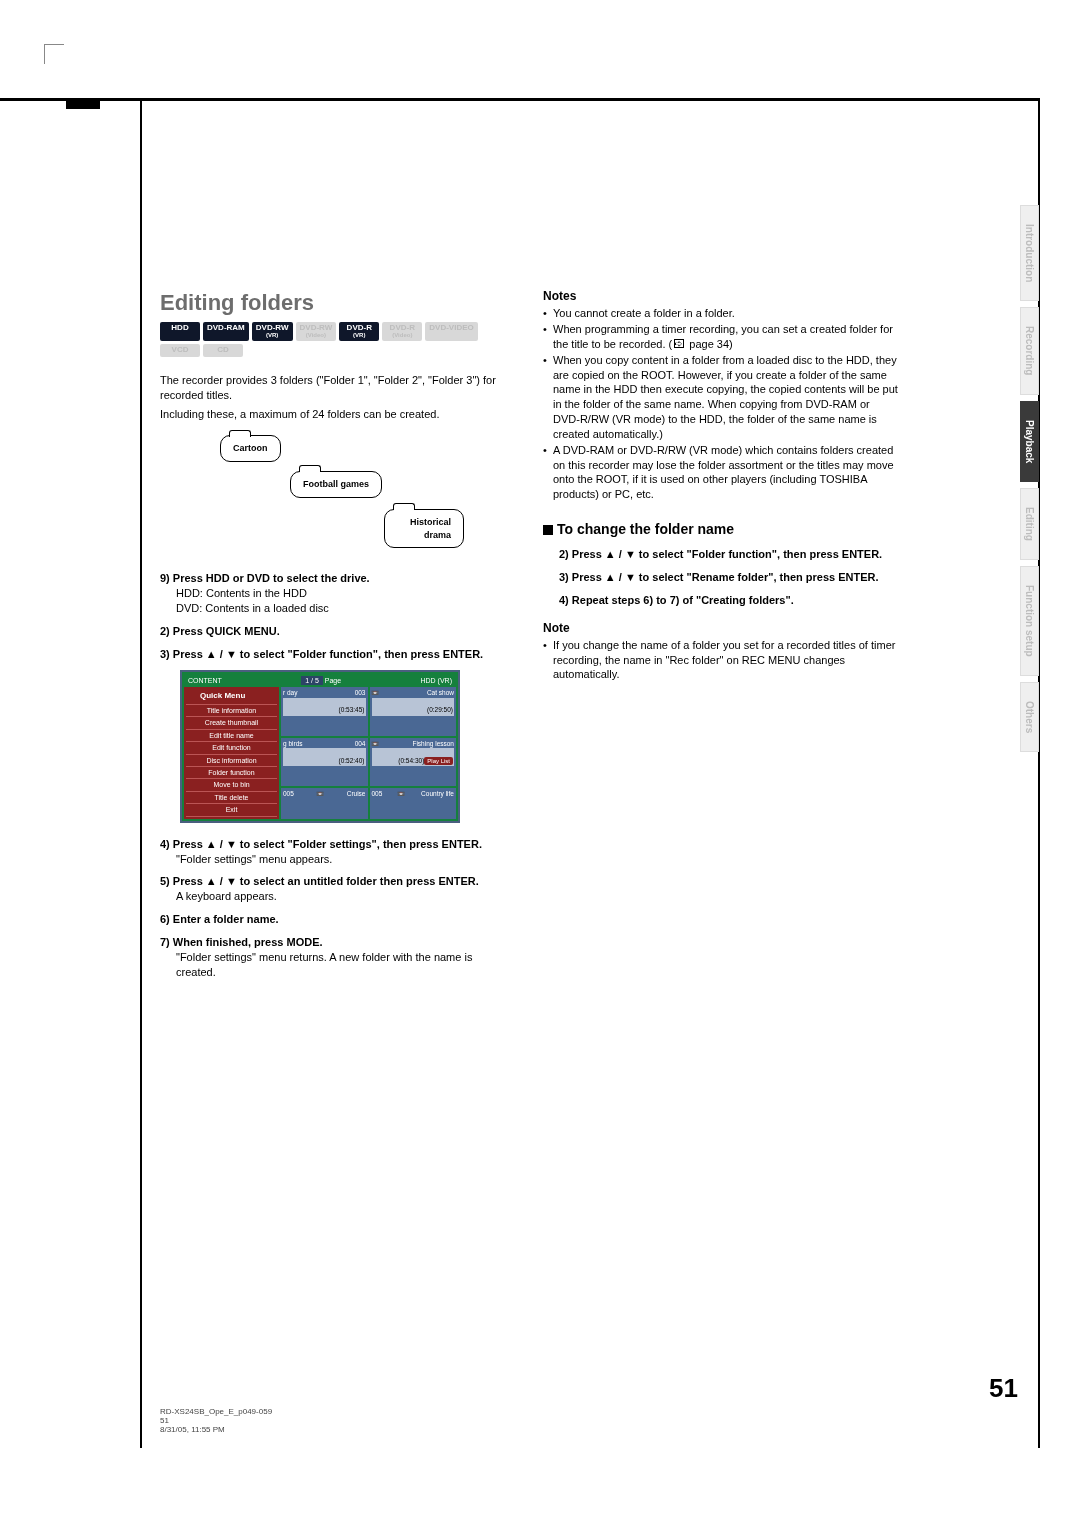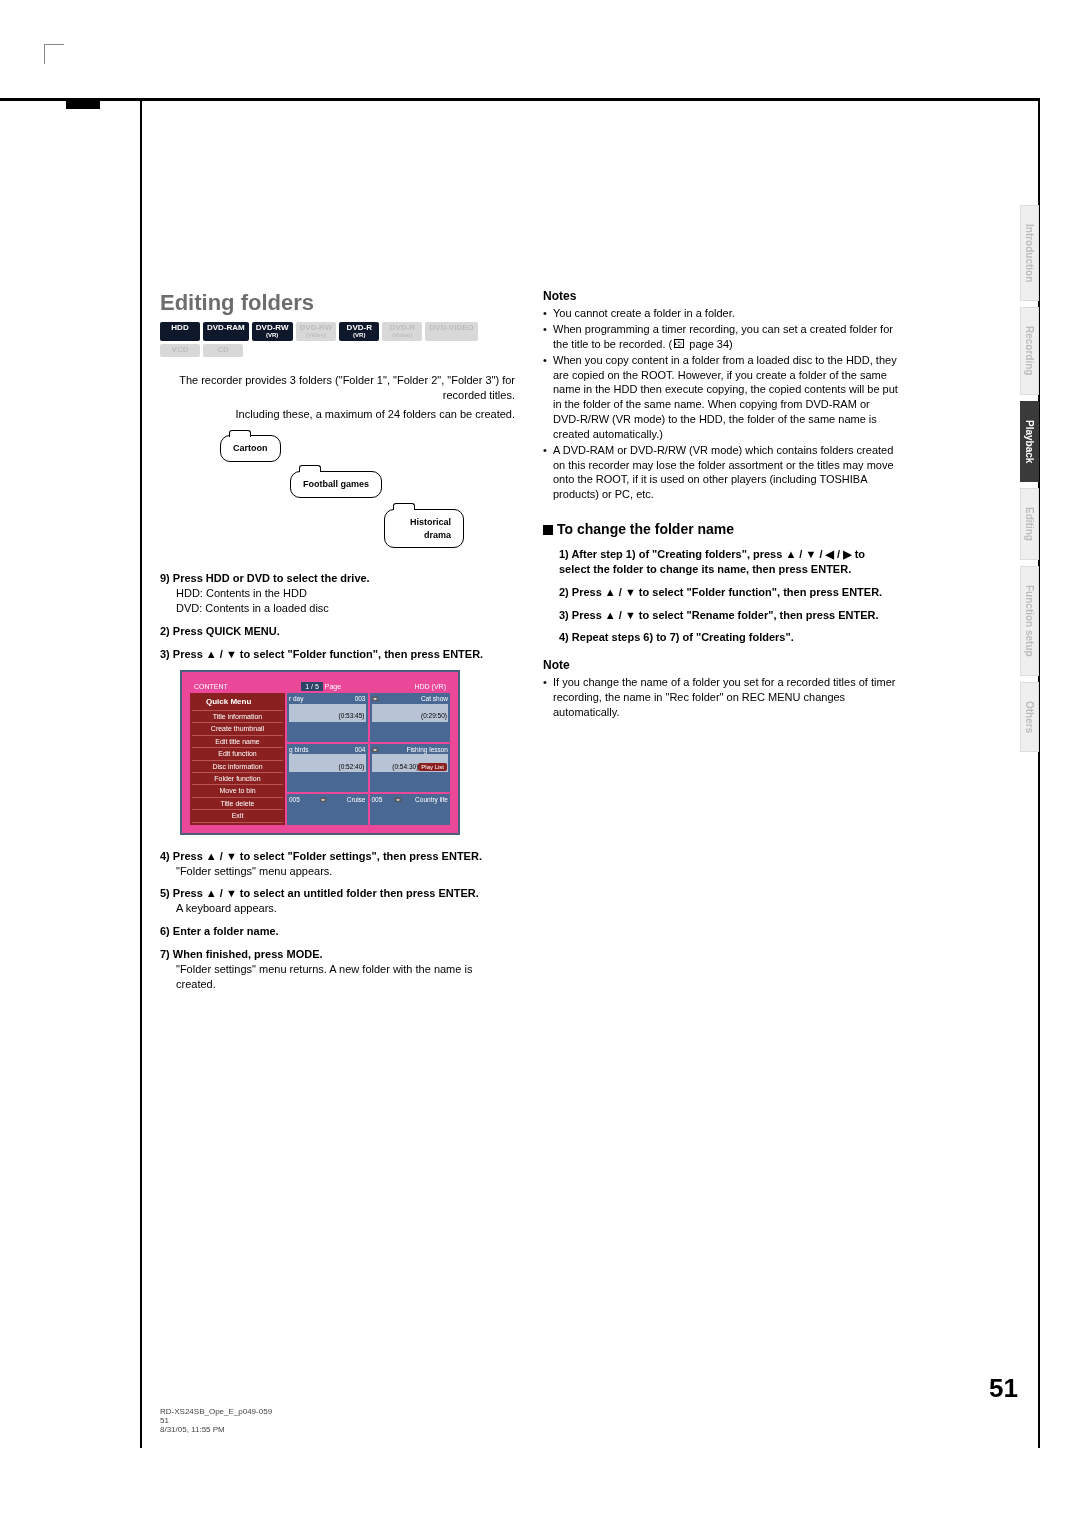--- a/index.html
+++ b/index.html
@@ -74,21 +74,21 @@
     font-weight: bold;
     padding: 2px 4px;
     border-radius: 2px;
     text-align: center;
     line-height: 1.1;
     min-width: 40px;
   }
   .on { background: #0f172a; color: #fff; }
   .off { background: #d8d8d8; color: #bdbdbd; }
   .vr { display: block; font-size: 6px; }
-  p { margin-bottom: 4px; text-align: right; }
+  p { margin-bottom: 4px; }
   .intro-block { margin-bottom: 12px; }
   
   .folder-diagram {
     position: relative;
     height: 120px;
     margin: 10px 0 18px 0;
   }
   .folder-box {
     position: absolute;
     border: 1px solid #000;
@@ -113,23 +113,23 @@
   }
   .ft1 { top: -6px; left: 8px; }
   
   .steps b { font-weight: bold; }
   .step { margin-bottom: 8px; }
   .step-indent { padding-left: 16px; }
   
   .osd {
     margin: 8px 0 14px 20px;
     width: 280px;
-    background: #ec4899;
+    background: #15803d;
     border: 2px solid #4a5f7f;
-    padding: 8px;
+    padding: 2px;
     font-size: 8px;
     color: #fff;
   }
   .osd-top {
     display: flex;
     justify-content: space-between;
     padding: 2px 4px;
     font-size: 7px;
     align-items: center;
   }
@@ -378,21 +378,20 @@
             <span class="bull">•</span>
             <span class="txt">When you copy content in a folder from a loaded disc to the HDD, they are copied on the ROOT. However, if you create a folder of the same name in the HDD then execute copying, the copied contents will be put in the folder of the same name. When copying from DVD-RAM or DVD-R/RW (VR mode) to the HDD, the folder of the same name is created automatically.)</span>
           </div>
         <div class="note-item">
             <span class="bull">•</span>
             <span class="txt">A DVD-RAM or DVD-R/RW (VR mode) which contains folders created on this recorder may lose the folder assortment or the titles may move onto the ROOT, if it is used on other players (including TOSHIBA products) or PC, etc.</span>
           </div>
       </div>
 
       <div class="sub-h"><span class="sq"></span><span>To change the folder name</span></div>
-      <div class="step step-indent"><b class="tri">1) After step 1) of "Creating folders", press ▲ / ▼ / ◀ / ▶ to select the folder to change its name, then press ENTER.</b></div>
       <div class="step step-indent"><b class="tri">2) Press ▲ / ▼ to select "Folder function", then press ENTER.</b></div>
       <div class="step step-indent"><b class="tri">3) Press ▲ / ▼ to select "Rename folder", then press ENTER.</b></div>
       <div class="step step-indent"><b>4) Repeat steps 6) to 7) of "Creating folders".</b></div>
 
       <div class="note-block" style="margin-top:12px">
         <div class="notes-h">Note</div>
         <div class="note-item">
             <span class="bull">•</span>
             <span class="txt">If you change the name of a folder you set for a recorded titles of timer recording, the name in "Rec folder" on REC MENU changes automatically.</span>
           </div>

